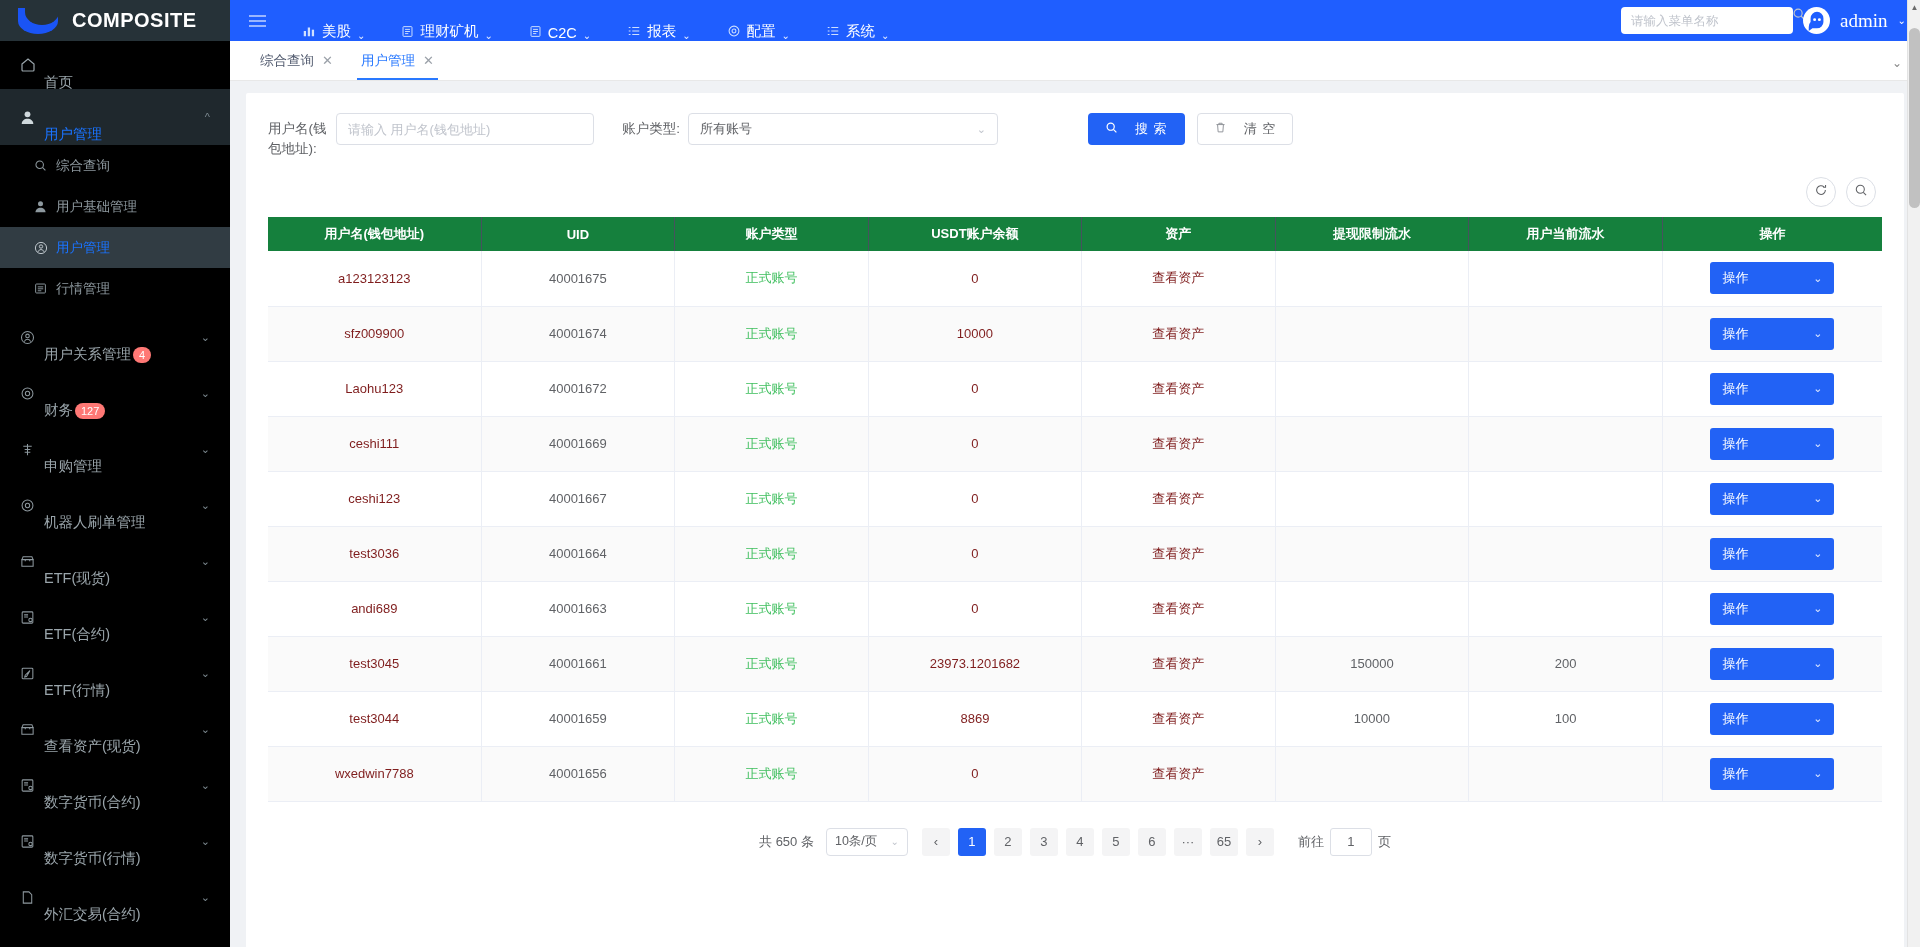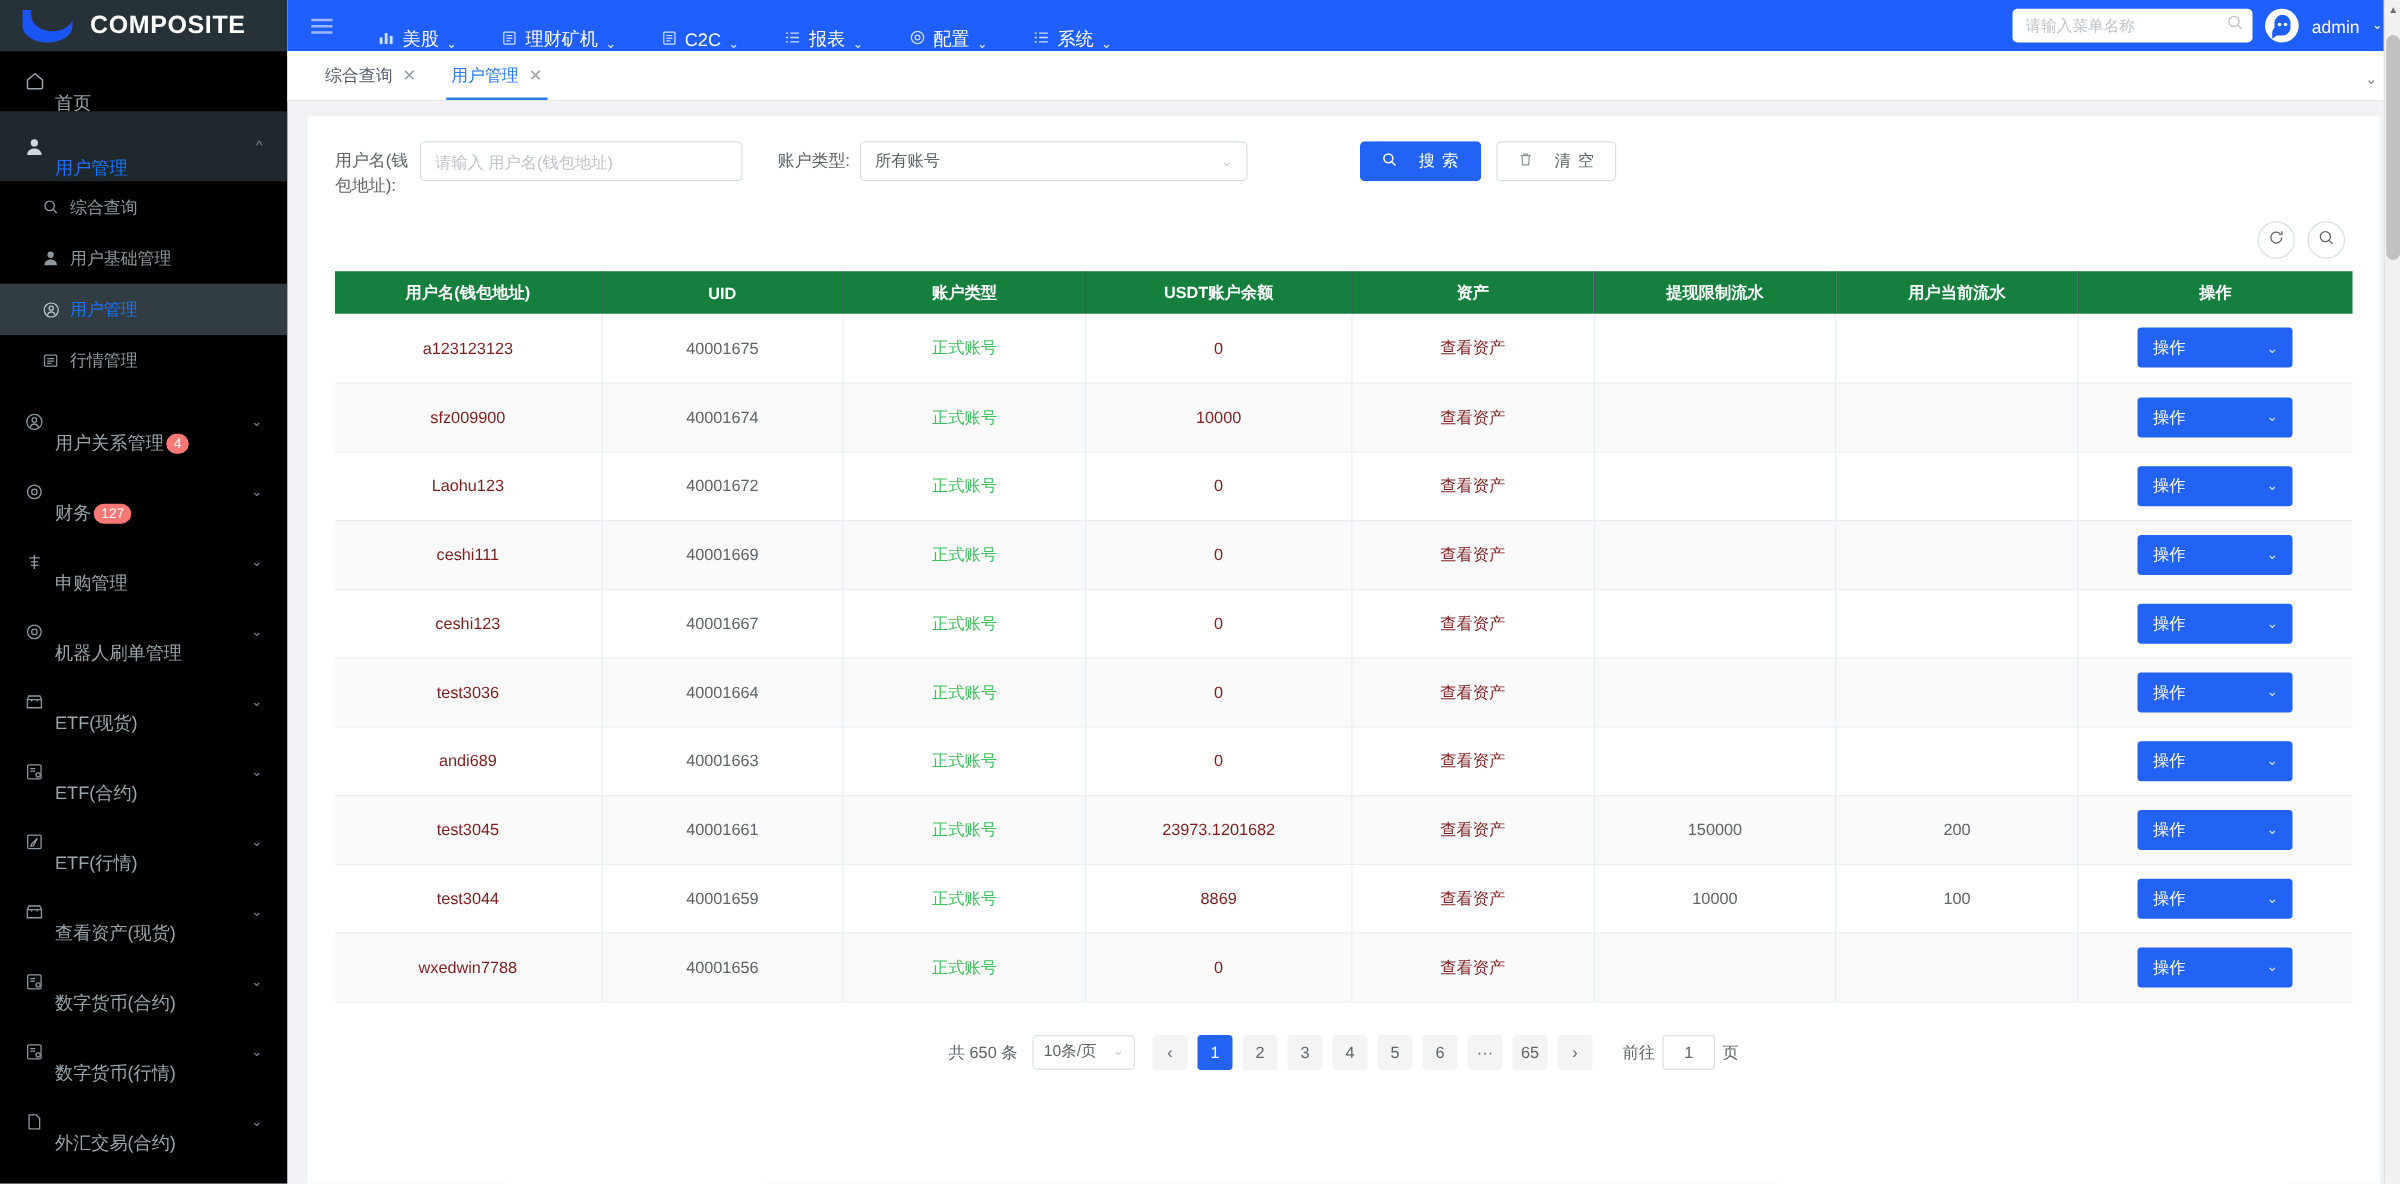--- a/index.html
+++ b/index.html
@@ -70,33 +70,33 @@
   .nav-item {
     display: flex; align-items: flex-end; gap: 6px;
     padding: 0 18px; height: 41px; font-size: 14.5px; cursor: pointer; color: #fff;
   }
   .nav-item .caret { font-size: 10px; opacity: .9; }
   .topbar-right {
     position: absolute; right: 14px; top: 0; height: 41px;
     display: flex; align-items: center; gap: 10px;
   }
   .menu-search {
-    width: 192px; height: 27px; background: #fff; border-radius: 4px;
-    display: flex; align-items: center; padding: 0 8px 0 10px;
+    width: 172px; height: 27px; background: #fff; border-radius: 4px;
+    display: flex; padding: 0 8px 0 10px;
   }
   .menu-search input {
     flex: 1; border: none; outline: none; font-size: 12.5px; color: #333;
     font-family: "Liberation Sans", sans-serif; background: transparent;
   }
   .menu-search input::placeholder { color: #c0c4cc; }
   .avatar {
     width: 27px; height: 27px; border-radius: 50%; background: #fff;
     display: flex; align-items: center; justify-content: center;
   }
-  .user-name { font-size: 14px; }
+  .user-name { font-size: 19px; font-family: Liberation Serif, serif; }
   .user-caret { font-size: 10px; }
 
   
   .tabbar {
     height: 40px; background: #fff; display: flex; align-items: flex-end;
     padding-left: 16px; position: relative; border-bottom: 1px solid #e8e8e8;
   }
   .tab {
     display: flex; align-items: center; gap: 8px; height: 39px;
     padding: 0 14px; font-size: 13.5px; color: #515a6e; cursor: pointer;

